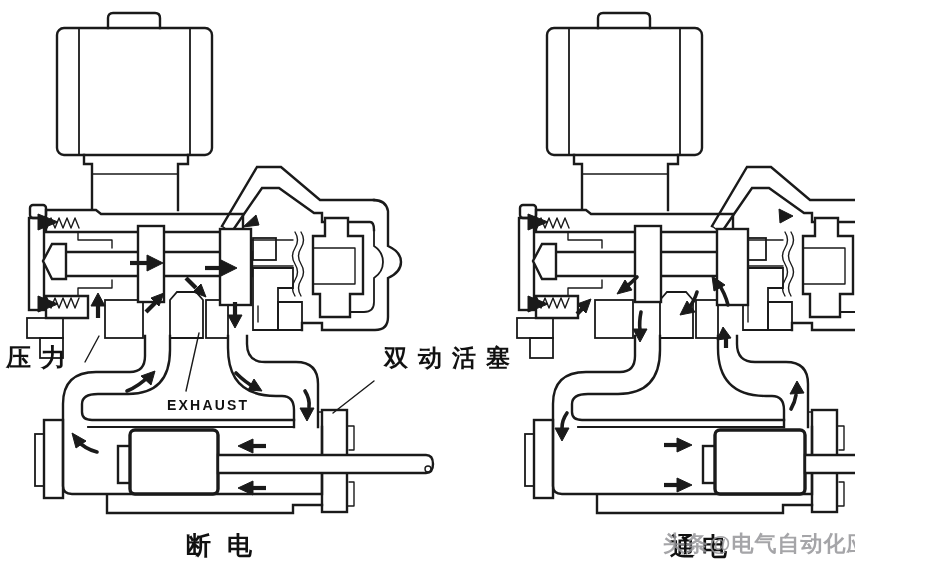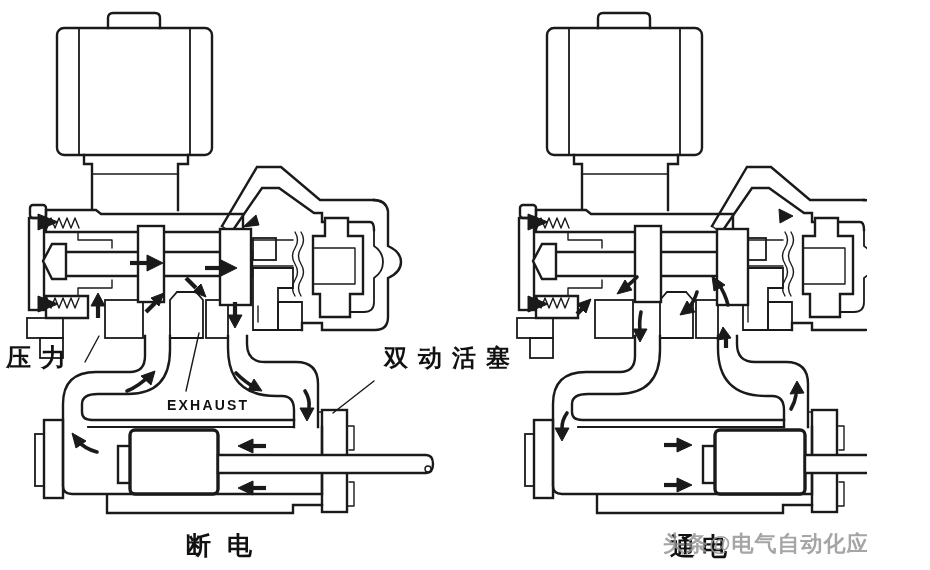--- a/index.html
+++ b/index.html
@@ -1,17 +1,17 @@
 <!DOCTYPE html>
 <html><head>
 <meta charset="utf-8">
 <style>
   html,body{margin:0;padding:0;background:#ffffff;}
   #stage{position:relative;width:855px;height:570px;background:#ffffff;overflow:hidden;
-         font-family:"Liberation Sans","DejaVu Sans",sans-serif;padding-left:12px;}
+         font-family:"Liberation Sans","DejaVu Sans",sans-serif;}
   svg{position:absolute;left:0;top:0;}
   .s2{fill:none;stroke:#1a1a1a;stroke-width:2.4;stroke-linecap:square;stroke-linejoin:miter;}
   .s1{fill:none;stroke:#1a1a1a;stroke-width:1.8;stroke-linecap:square;stroke-linejoin:miter;}
   .st{fill:none;stroke:#1a1a1a;stroke-width:1.4;stroke-linecap:round;stroke-linejoin:round;}
   .wf{fill:#ffffff;stroke:#1a1a1a;stroke-width:2.4;stroke-linejoin:miter;}
   .wf1{fill:#ffffff;stroke:#1a1a1a;stroke-width:1.8;stroke-linejoin:miter;}
   .pst{fill:#ffffff;stroke:#1a1a1a;stroke-width:3.4;stroke-linejoin:round;}
   .bk{fill:#1a1a1a;stroke:#1a1a1a;stroke-width:1;stroke-linejoin:round;}
   .shaft{fill:none;stroke:#1a1a1a;stroke-width:4.2;stroke-linecap:butt;}
   .cshaft{fill:none;stroke:#1a1a1a;stroke-width:3.6;stroke-linecap:round;}

